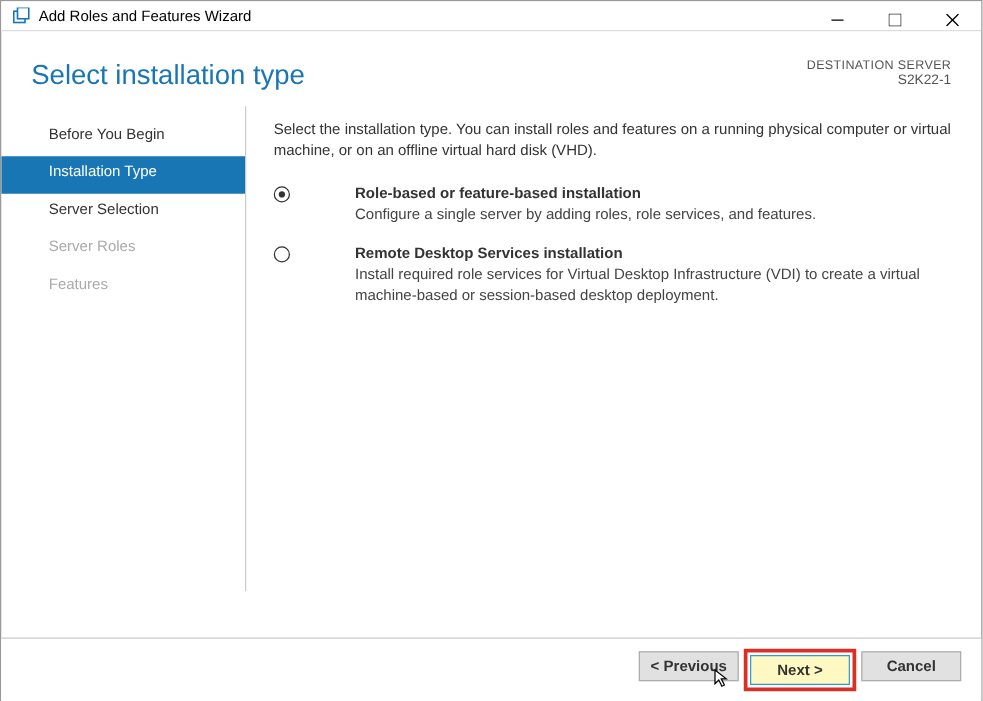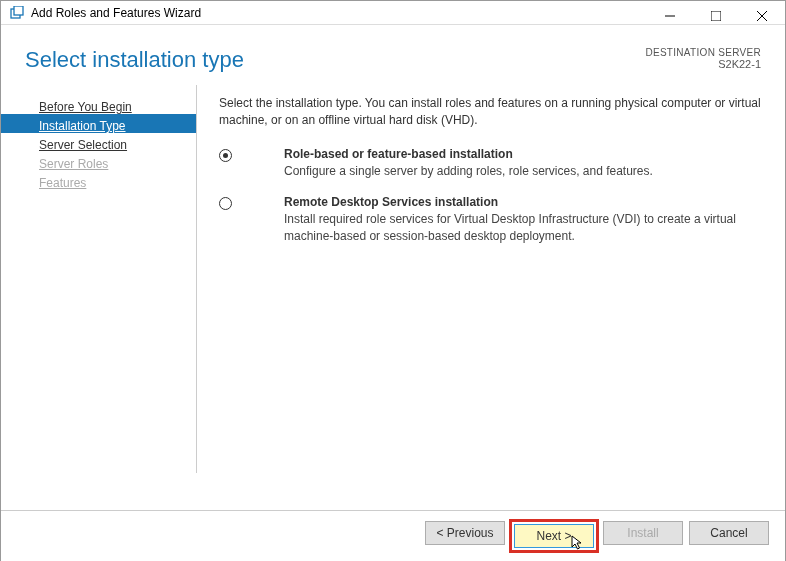--- a/index.html
+++ b/index.html
@@ -12,34 +12,34 @@
 .win-btn { width: 46px; height: 29px; display: flex; align-items: center; justify-content: center; font-size: 14px; color: #000; background: transparent; }
 
 .header { display: flex; justify-content: space-between; align-items: flex-start; padding: 22px 24px 12px 24px; gap: 21px; }
 .page-title { font-size: 22px; font-weight: 300; color: #1976b5; }
 .dest { text-align: right; font-size: 10px; color: #555; }
 .dest-label { letter-spacing: 0.3px; }
 .dest-server { font-size: 11px; }
 
 .body { display: flex; padding: 0 0 0 0; height: 388px; }
 .sidebar { width: 195px; padding: 10px 0 0 0; border: none; }
-.nav-item { padding: 5px 0 0 38px; font-size: 12px; color: #333; cursor: default; text-decoration: underline; }
+.nav-item { padding: 5px 0 11px 38px; font-size: 12px; color: #333; cursor: default; }
 .nav-item.active { background: #1976b5; color: #fff; }
 .nav-item.disabled { color: #aaa; }
 
 .content { flex: 1; padding: 10px 18px 0 22px; font-size: 12px; color: #333; border-left: 1px solid #ccc; }
 .intro { margin-bottom: 18px; line-height: 1.4; }
 .opt { display: flex; align-items: flex-start; margin-bottom: 16px; gap: 44px; }
 .radio { width: 13px; height: 13px; border: 1px solid #333; border-radius: 50%; margin-right: 8px; margin-top: 2px; position: relative; flex-shrink:0; }
 .radio.checked::after { content: ""; position: absolute; width: 5px; height: 5px; background: #333; border-radius: 50%; top: 3px; left: 3px; }
 .opt-text { flex: 1; }
 .opt-title { font-weight: bold; margin-bottom: 2px; }
 .opt-desc { color: #444; line-height: 1.4; }
 
-.footer { position: absolute; bottom: 0; left: 1px; right: 1px; border-top: 1px solid #ccc; padding: 10px 16px; display: flex; justify-content: flex-end; gap: 6px; background: #fff; }
+.footer { position: absolute; bottom: 0; left: 1px; right: 1px; border-top: 1px solid #ccc; padding: 10px 16px; display: flex; justify-content: flex-end; gap: 6px; background: #fff; font-weight: bold; }
 .btn { min-width: 80px; height: 24px; font-size: 12px; border: 1px solid #adadad; background: #e1e1e1; color: #333; display: inline-flex; align-items: center; justify-content: center; cursor: default; }
 .btn.disabled { color: #aaa; }
 .btn.primary { background: #fef9c3; border: 1px solid #3399dd; }
 .highlight-box { border: 3px solid #d93025; padding: 2px; margin: -2px; }
 
 .cursor { position: absolute; width: 16px; height: 16px; pointer-events: none; }
 </style>
 </head>
 <body>
 
@@ -104,19 +104,18 @@
       </div>
     </div>
   </div>
 </div>
 
 <div class="footer">
   <div class="btn">&lt; Previous</div>
   <div class="highlight-box">
     <div class="btn primary">Next &gt;</div>
   </div>
-  <div class="btn disabled">Install</div>
   <div class="btn">Cancel</div>
 </div>
 
 <svg class="cursor" style="left:571px; top:535px;" viewBox="0 0 16 16">
   <path d="M1 1 L1 12 L4 9 L6.5 14 L8.5 13 L6 8 L10 8 Z" fill="#fff" stroke="#000" stroke-width="1"></path>
 </svg>
 
 </body></html>

